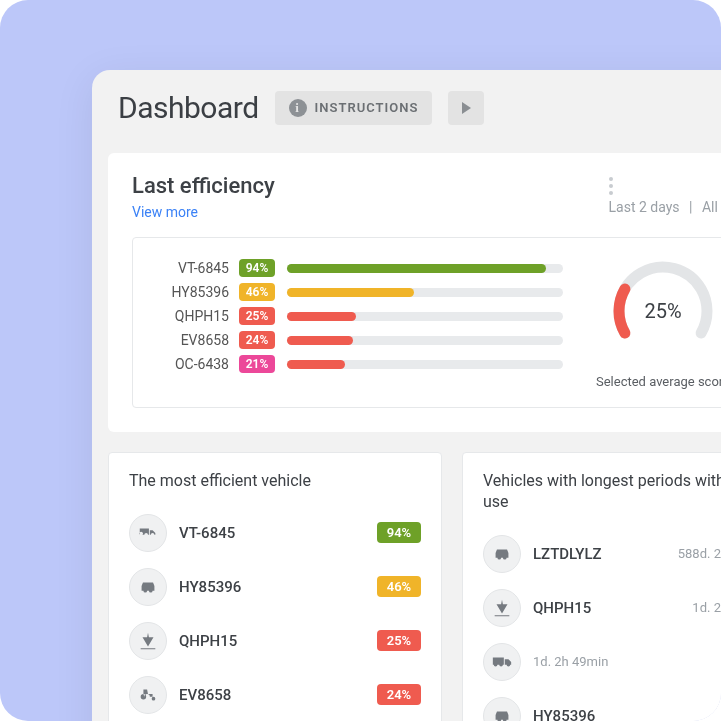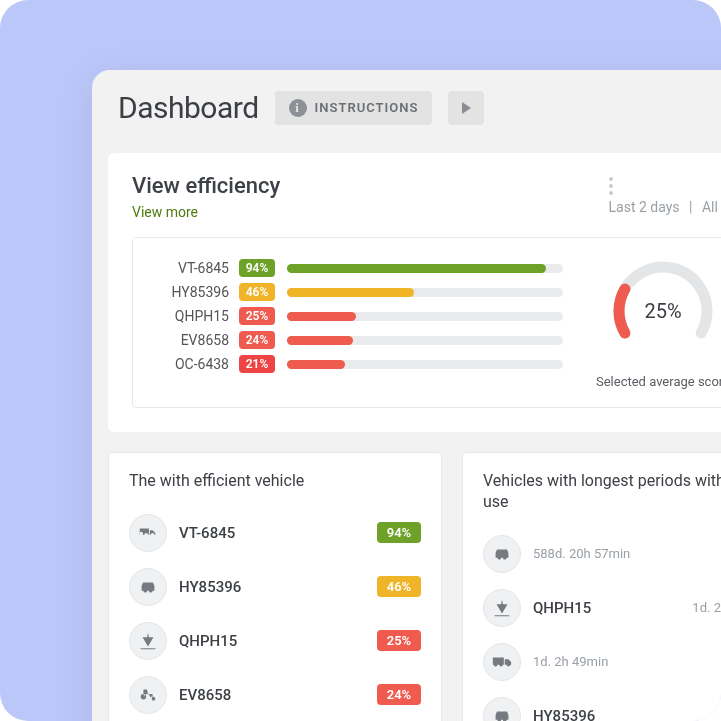--- a/index.html
+++ b/index.html
@@ -40,21 +40,21 @@
     width: 36px; height: 34px; border-radius: 4px; background: #e3e3e3;
     display: inline-flex; align-items: center; justify-content: center;
   }
   .play-triangle { width: 0; height: 0; border-left: 9px solid #8a8e92; border-top: 6px solid transparent; border-bottom: 6px solid transparent; }
   .card {
     background: #fff; margin: 0 16px; border-radius: 6px; padding: 20px 24px 24px 24px;
     position: relative;
   }
   .card-head { display:flex; justify-content: space-between; align-items: flex-start; }
   .card-title { font-size: 22px; color: #3d4146; font-weight: 500; }
-  .viewmore { color:#4d7c0f; font-size:14px; margin-top:6px; display:inline-block; }
+  .viewmore { color:#3b82f6; font-size:14px; margin-top:6px; display:inline-block; }
   .dots { display:flex; flex-direction:column; gap:3px; padding-top:4px; }
   .dots span { width:4px;height:4px;border-radius:50%;background:#c8ccd0; display:block;}
   .meta { color:#9aa0a6; font-size:14px; margin-top:4px; }
   .meta .sep { margin: 0 6px; }
   .panel {
     border:1px solid #e6e8ea; border-radius:4px; margin-top:16px;
     padding:18px; display:flex; gap:10px;
   }
   .bars { flex:1; }
   .bar-row { display:flex; align-items:center; gap:10px; height:24px; }
@@ -89,21 +89,21 @@
         <span>INSTRUCTIONS</span>
       </div>
       <div class="play-btn">
         <span class="play-triangle"></span>
       </div>
     </div>
 
     <div class="card">
       <div class="card-head">
         <div>
-          <div class="card-title">View efficiency</div>
+          <div class="card-title">Last efficiency</div>
           <a class="viewmore">View more</a>
         </div>
         <div style="text-align:right;">
           <div class="dots">
               <span></span>
               <span></span>
               <span></span>
             </div>
           <div class="meta">
             <span>Last 2 days</span>
@@ -138,42 +138,42 @@
             </div>
             <div class="bar-row">
               <div class="bar-label">EV8658</div>
     <div class="badge" style="background:#ef5b4f">24%</div>
     <div class="track">
       <div class="fill" style="width:24%;background:#ef5b4f"></div>
     </div>
             </div>
             <div class="bar-row">
               <div class="bar-label">OC-6438</div>
-    <div class="badge" style="background:#ef4444">21%</div>
+    <div class="badge" style="background:#ec4899">21%</div>
     <div class="track">
       <div class="fill" style="width:21%;background:#ef5b4f"></div>
     </div>
             </div>
           </div>
         <div class="gauge-wrap">
           <div class="gauge">
             <svg width="110" height="110" viewBox="0 0 110 110">
               <circle cx="55" cy="55" r="44" fill="none" stroke="#e3e5e7" stroke-width="11" stroke-dasharray="184 276" stroke-linecap="round"></circle>
               <circle id="gauge-arc" cx="55" cy="55" r="44" fill="none" stroke-width="11" stroke-linecap="round" stroke="#ef5b4f" stroke-dasharray="46 500"></circle>
             </svg>
             <div class="gauge-val">25%</div>
           </div>
           <div class="gauge-label">Selected average score</div>
         </div>
       </div>
     </div>
 
     <div class="two-col">
       <div class="sub-card">
-        <div class="sub-title">The with efficient vehicle</div>
+        <div class="sub-title">The most efficient vehicle</div>
         <div id="eff-rows">
             <div class="row">
               <div class="icon-circle">
                 <svg width="22" height="22" viewBox="0 0 24 24" fill="#757a80">
                   <path d="M3 7h10v7h-1a2 2 0 10-4 0H6a2 2 0 10-3 0V7zm11 2h3l3 3v2h-1a2 2 0 10-4 0h-1V9z"></path>
                 </svg>
               </div>
    <div class="row-name">VT-6845</div>
    <div class="row-badge" style="background:#6ea128">94%</div>
             </div>
@@ -208,20 +208,21 @@
       </div>
       <div class="sub-card">
         <div class="sub-title">Vehicles with longest periods without use</div>
         <div id="idle-rows">
             <div class="row">
               <div class="icon-circle">
                 <svg width="22" height="22" viewBox="0 0 24 24" fill="#757a80">
                   <path d="M5 11l1.5-4h11L19 11v5h-2a2 2 0 11-4 0H11a2 2 0 11-4 0H5v-5z"></path>
                 </svg>
               </div>
+   <div class="row-name">LZTDLYLZ</div>
    <div class="row-time">588d. 20h 57min</div>
             </div>
             <div class="row">
               <div class="icon-circle">
                 <svg width="22" height="22" viewBox="0 0 24 24" fill="#757a80">
                   <path d="M12 3l1 5h5l-6 10-6-10h5l1-5zM4 20h16v1H4z"></path>
                 </svg>
               </div>
    <div class="row-name">QHPH15</div>
    <div class="row-time">1d. 22h 33min</div>

